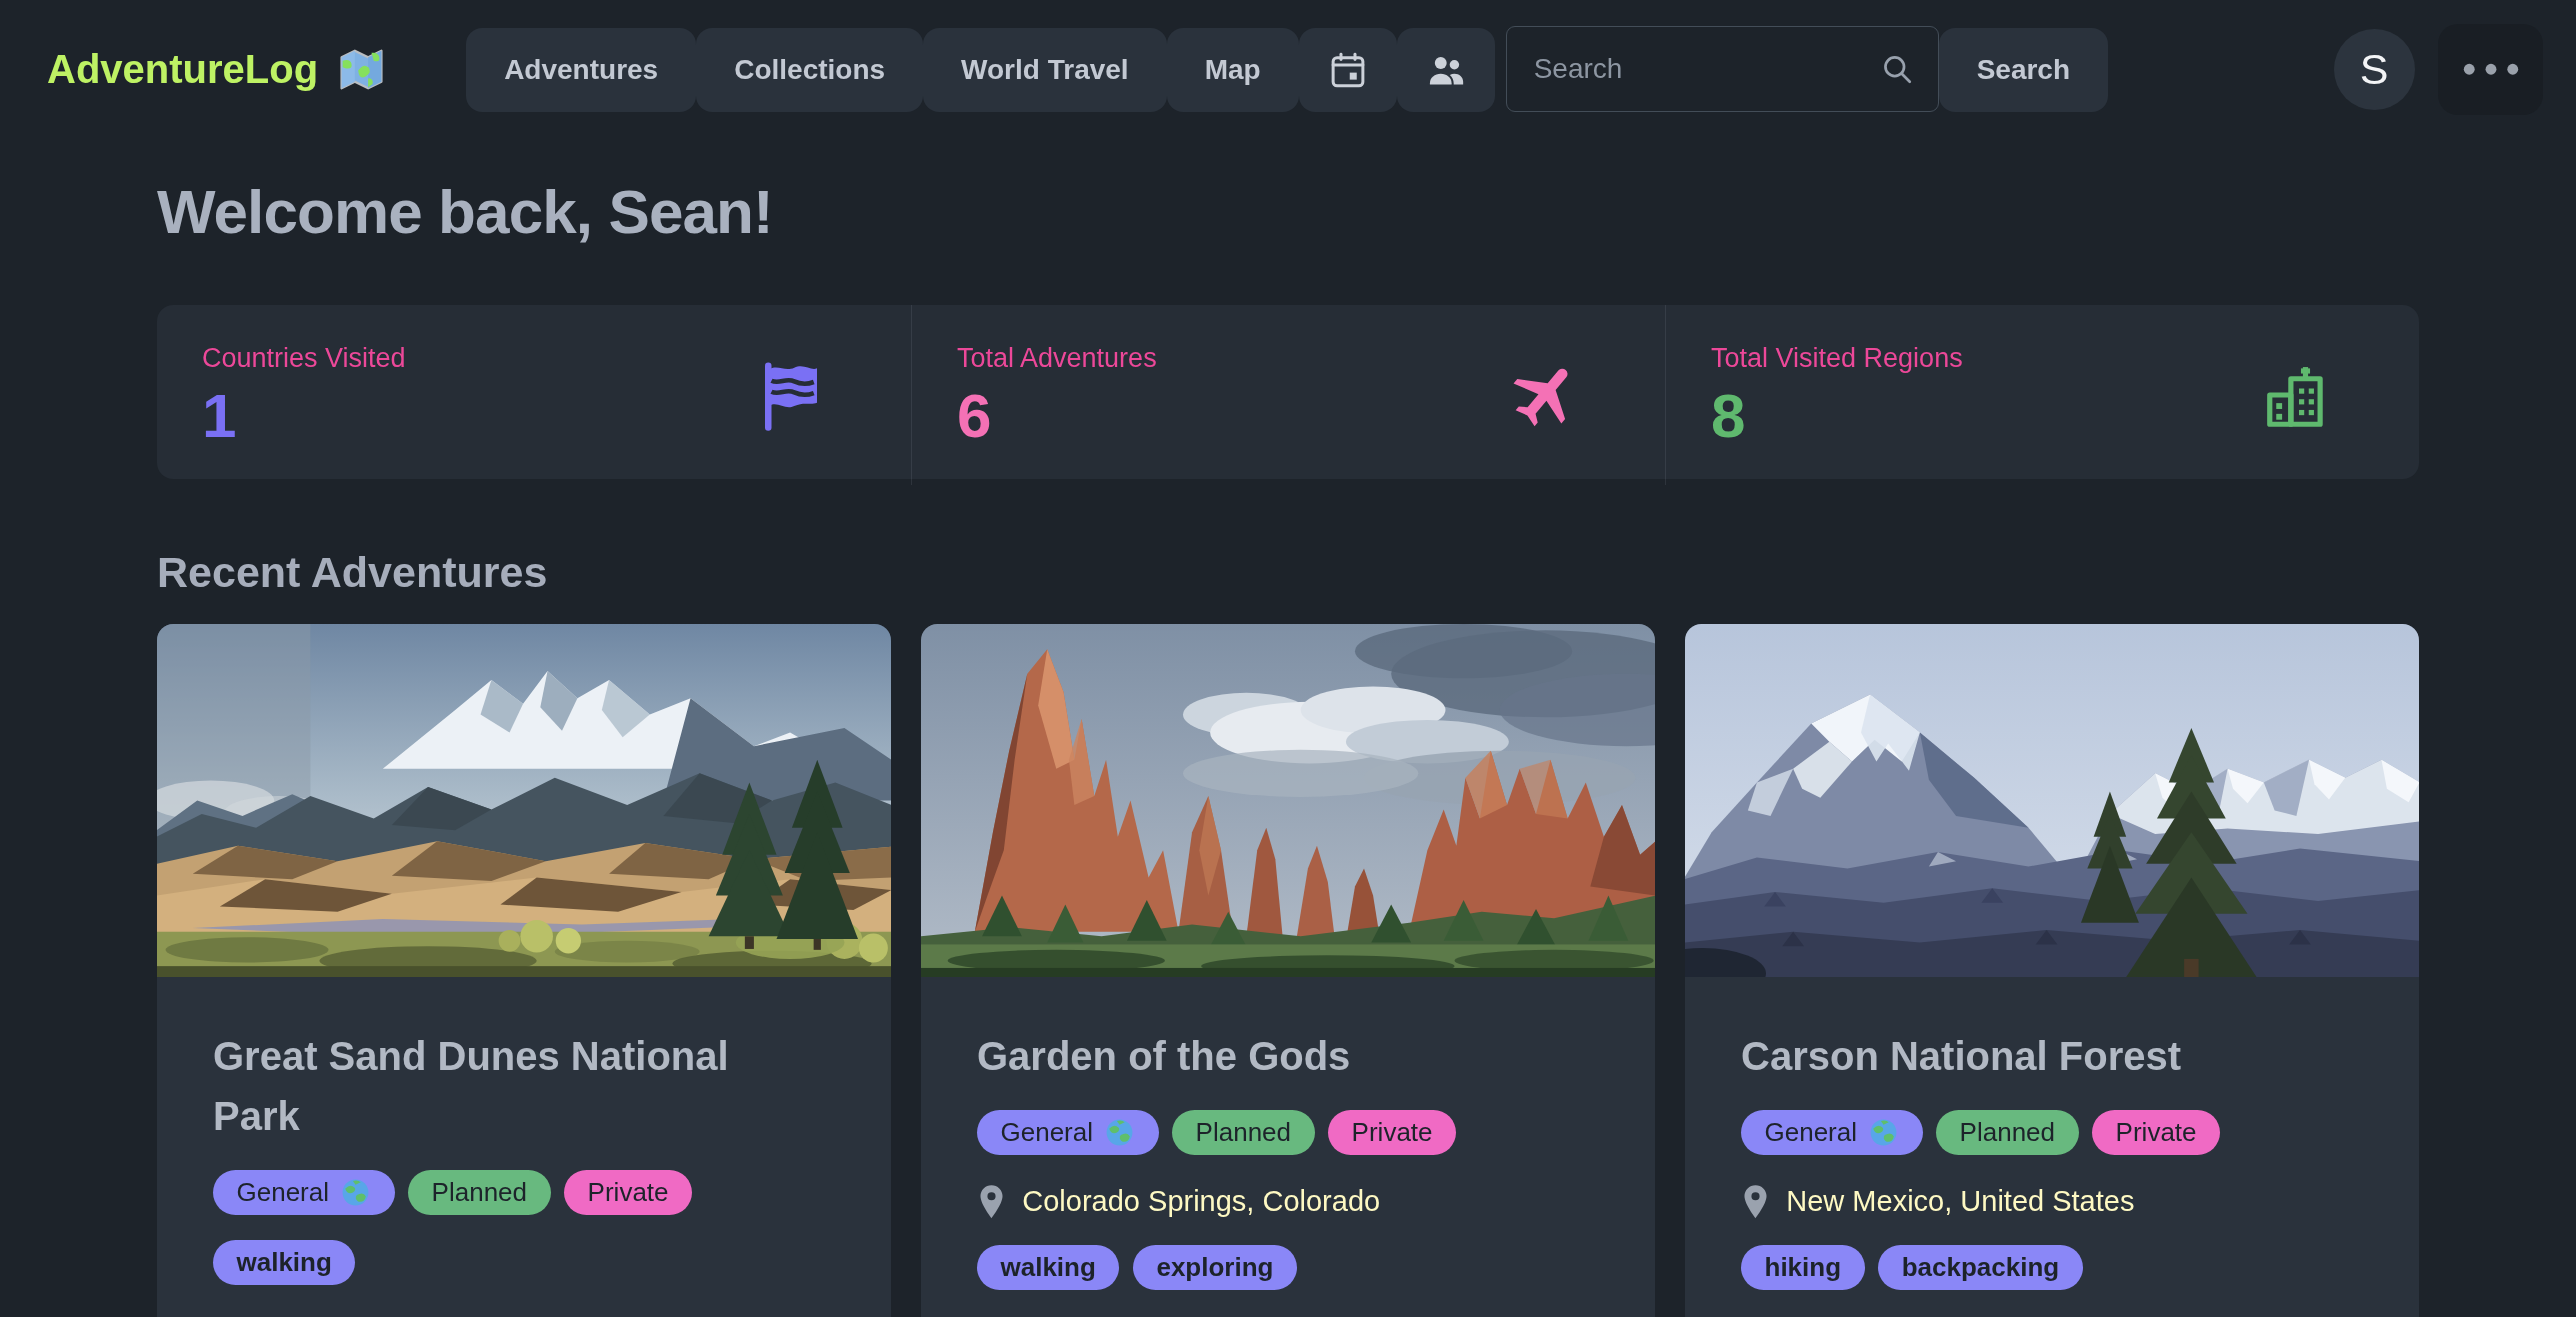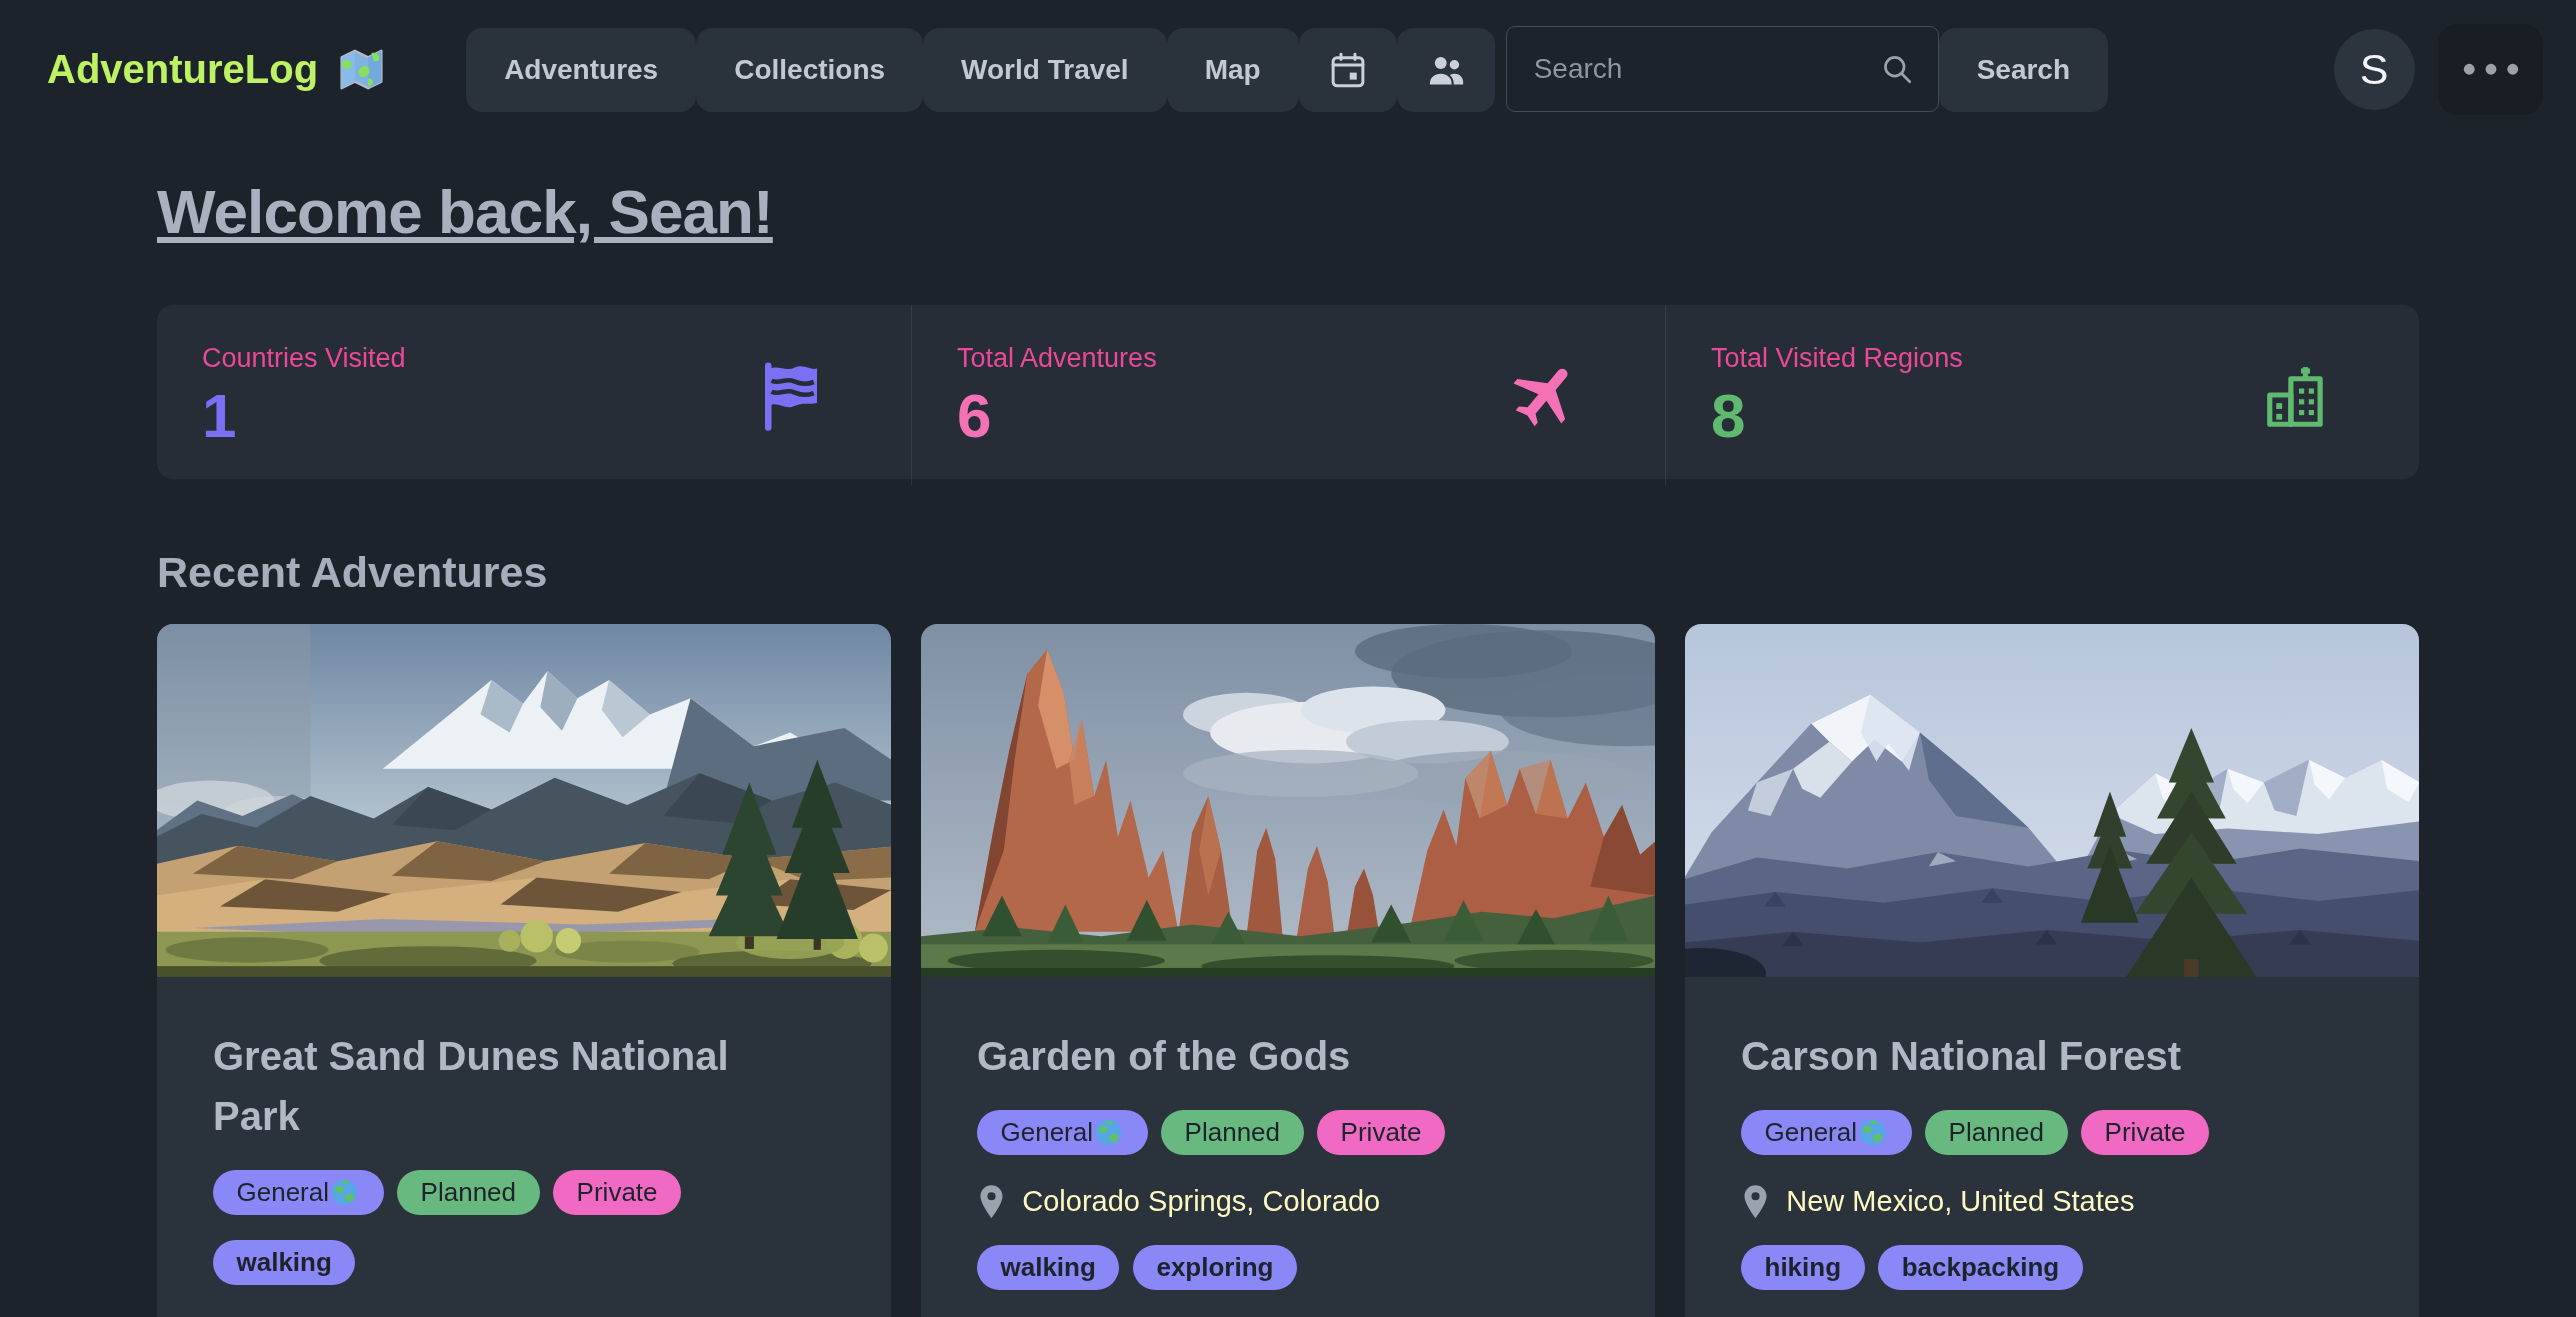--- a/index.html
+++ b/index.html
@@ -33,42 +33,42 @@
     width:81px; height:81px; border-radius:50%; background:#2c343e; color:#f3f4f6;
     font-size:43px; font-weight:500; display:flex; align-items:center; justify-content:center; cursor:pointer;
   }
   .more-btn {
     width:105px; height:91px; border:none; border-radius:20px; background:#191e24;
     display:flex; align-items:center; justify-content:center; cursor:pointer;
   }
   .more-btn svg { width:58px; height:14.5px; }
   
   .main { padding:0 157px; }
-  .welcome { margin-top:38px; font-size:62px; font-weight:800; letter-spacing:-0.9px; color:#a9b1bf;text-decoration:underline; }
+  .welcome { margin-top:38px; font-size:62px; font-weight:800; letter-spacing:-0.9px; color:#a9b1bf; }
   .stats {
     margin-top:58px; height:174px; background:#262d36; border-radius:16.3px;
     display:grid; grid-template-columns:1fr 1fr 1fr;
   }
   .stat { position:relative; padding:38px 45px; }
   .stat + .stat { border-left:1.8px solid rgba(166,173,187,0.13); }
   .stat-title { font-size:27px; color:#ec4899; }
   .stat-value { margin-top:11px; font-size:62px; font-weight:800; line-height:1; }
   .c-primary { color:#7a70f4; } .c-secondary { color:#f471b5; } .c-success { color:#5fb96e; }
   .stat-icon { position:absolute; right:81px; top:50%; transform:translateY(-50%); width:78px; height:78px; }
   .section-heading { margin-top:69px; font-size:43px; font-weight:600; color:#a6adbb; }
   
   .cards { margin-top:27px; display:grid; grid-template-columns:repeat(3,1fr); gap:30px; }
   .card { background:#2a323c; border-radius:16.3px; overflow:hidden; min-height:833px; cursor:pointer; }
   .card-img { display:block; width:100%; height:353px; }
   .card-body { padding:49px 56px; }
   .card-title { font-size:40px; font-weight:700; color:#b2b9c4; line-height:1.5; max-width:561px; }
   .badges { display:flex; gap:13.6px; margin-top:23.5px; }
   .badge {
     height:45px; padding:0 23.5px; border-radius:904px; font-size:26px; color:#1d232a;
-    display:inline-flex; align-items:center; white-space:nowrap;
+    display:inline-flex; align-items:center; gap:11px; white-space:nowrap;
   }
   .badge svg { width:31px; height:31px; }
   .badge-general { background:#8a87f7; }
   .badge-planned { background:#68b97f; }
   .badge-private { background:#f06ac4; }
   .loc { display:flex; align-items:center; gap:16.3px; margin-top:29px; font-size:29px; color:#fef9c3; }
   .loc svg { width:29px; height:36px; flex:none; }
   .tags { display:flex; gap:13.6px; margin-top:25px; }
   .tag {
     height:45px; padding:0 23.5px; border-radius:904px; background:#8a87f7; color:#1d232a;

